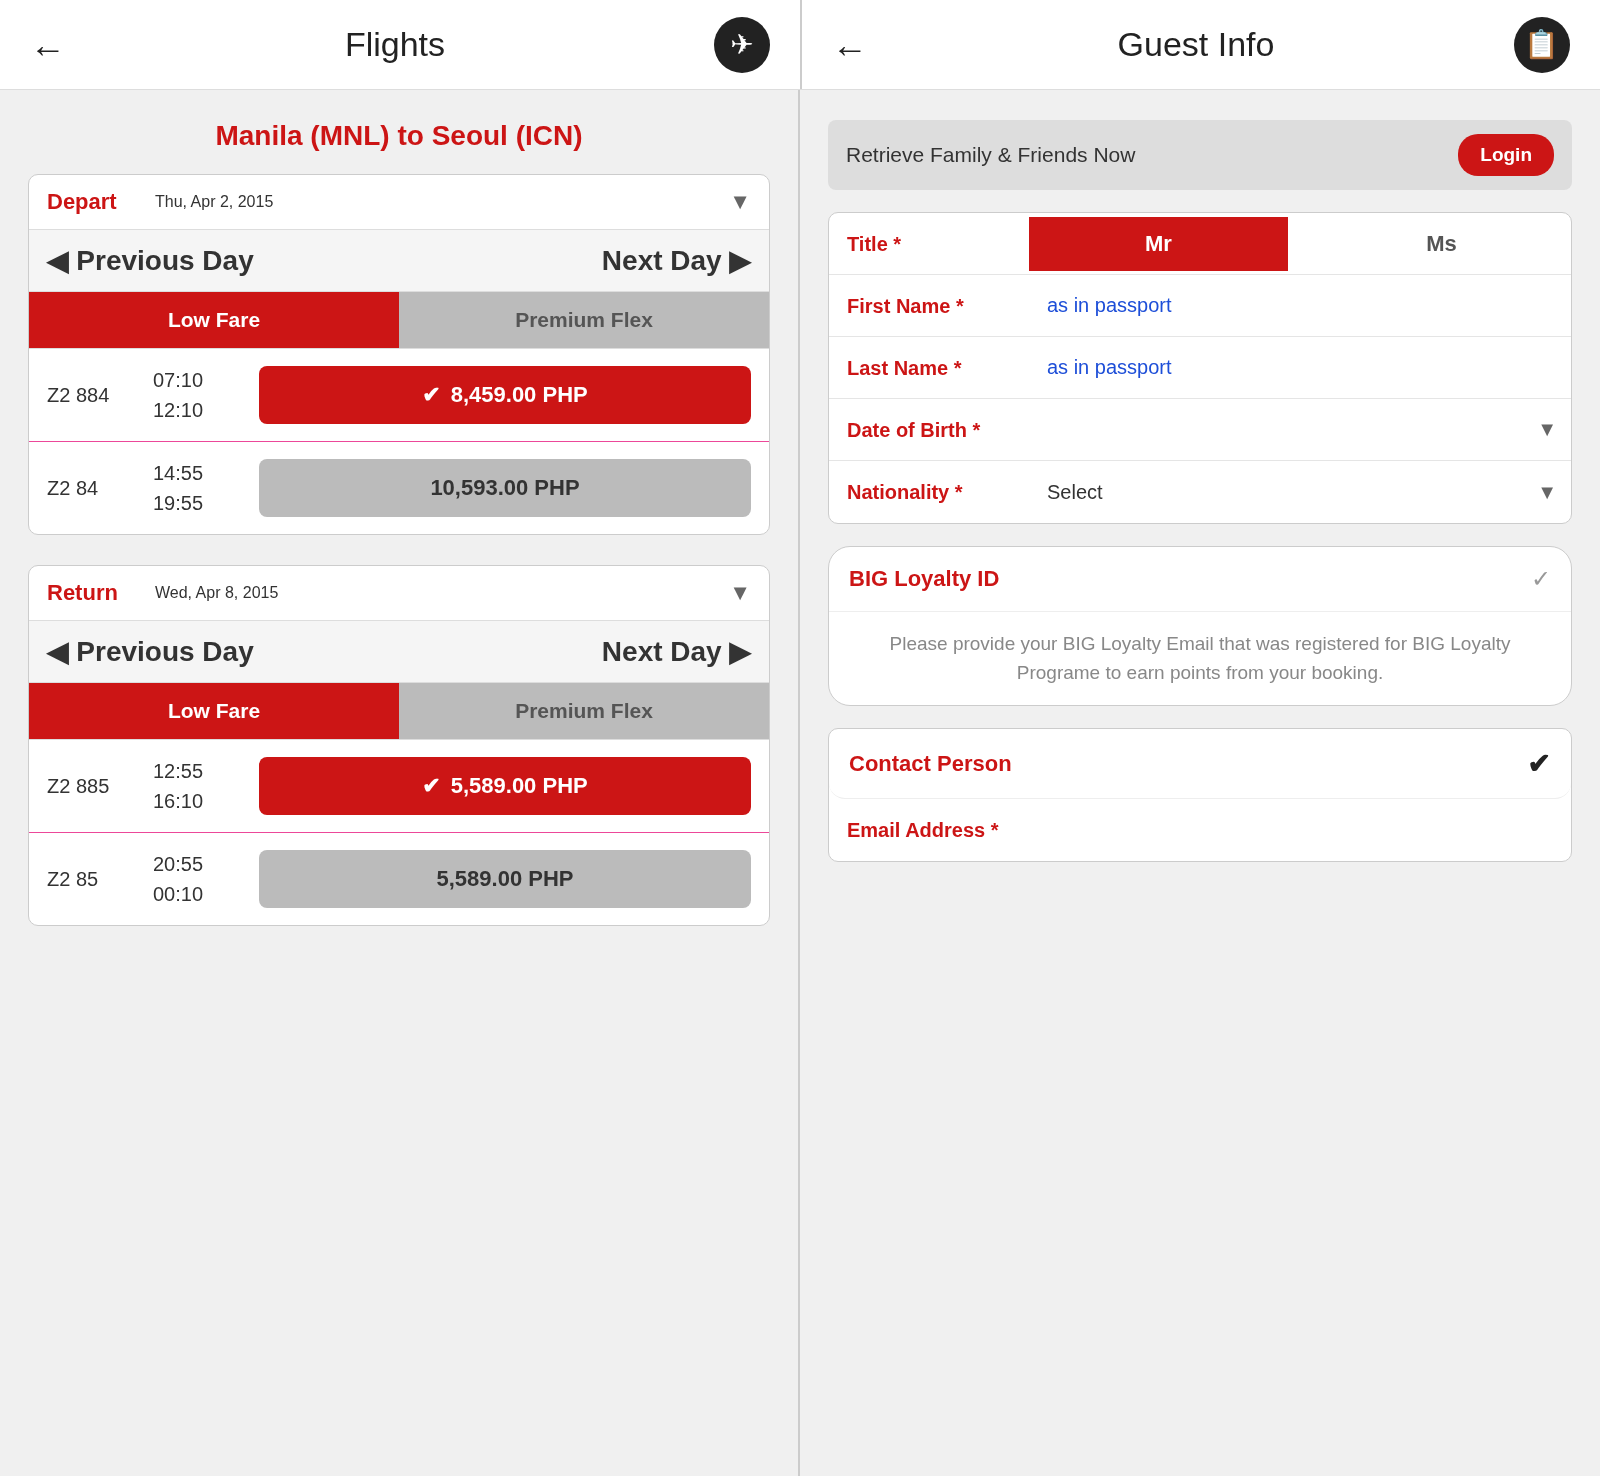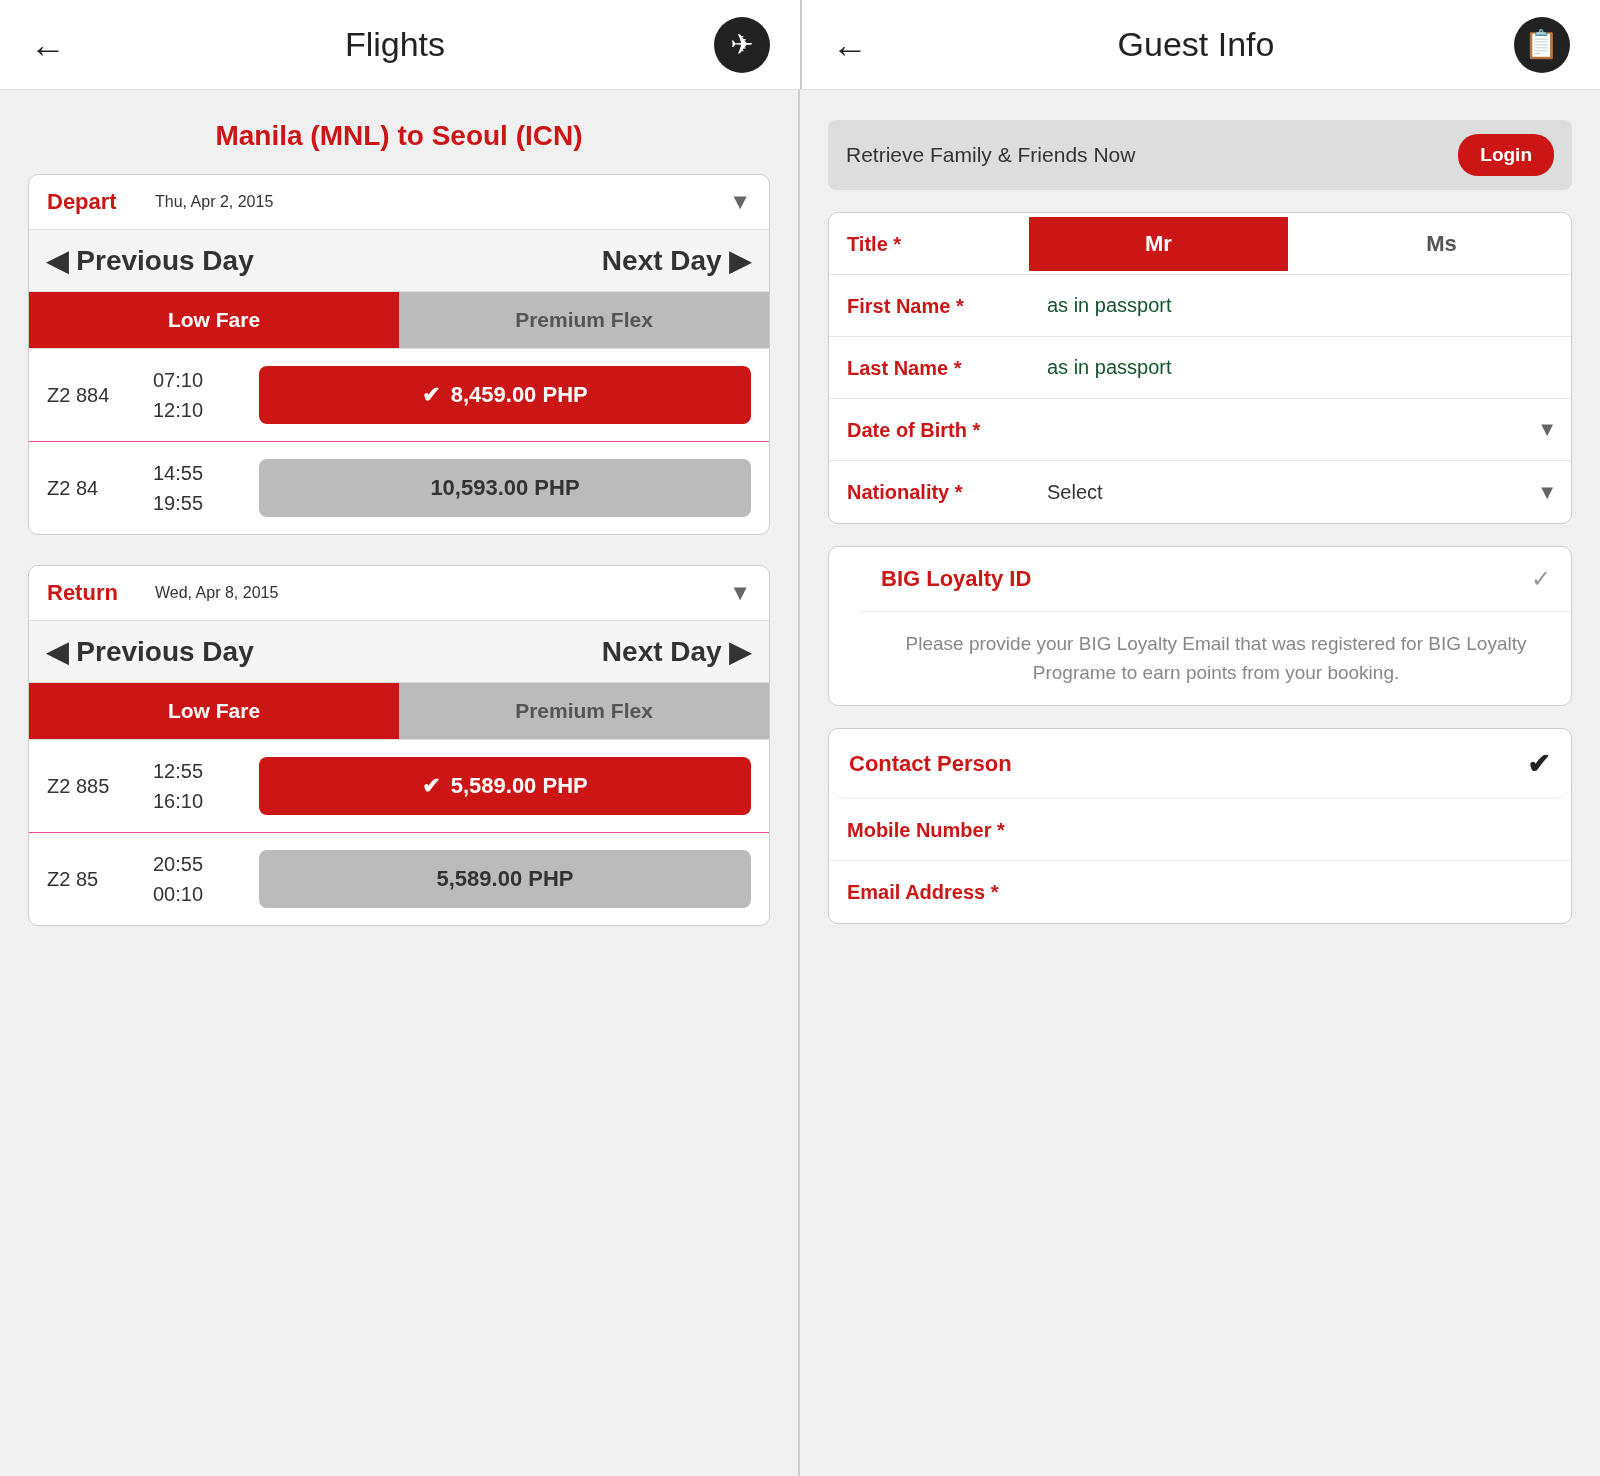--- a/index.html
+++ b/index.html
@@ -267,21 +267,21 @@
       font-size: 20px;
       font-weight: 700;
       color: #cc1515;
       padding: 14px 18px;
       min-width: 200px;
       line-height: 1.3;
     }
     .form-value {
       flex: 1;
       font-size: 20px;
-      color: #14532d;
+      color: #1d4ed8;
       padding: 14px 18px;
     }
     .form-dropdown {
       font-size: 20px;
       color: #666;
       padding-right: 14px;
     }
 
     
     .title-options {
@@ -301,25 +301,24 @@
       background: #cc1515;
       color: #fff;
     }
     .title-option.inactive {
       color: #555;
     }
 
     
     .loyalty-section {
       background: #fff;
-      border-radius: 10px;
+      border-radius: 22px;
       border: 1px solid #ccc;
       margin-bottom: 22px;
       overflow: hidden;
-      padding-left: 32px;
     }
     .loyalty-header {
       display: flex;
       align-items: center;
       justify-content: space-between;
       padding: 18px 20px;
       border-bottom: 1px solid #eee;
     }
     .loyalty-title {
       font-size: 22px;
@@ -519,23 +518,19 @@
       </div>
       <div class="loyalty-desc">Please provide your BIG Loyalty Email that was registered for BIG Loyalty Programe to earn points from your booking.</div>
     </div>
 
     <div class="contact-section">
       <div class="contact-header">
         <span class="contact-title">Contact Person</span>
         <span class="contact-check">✔</span>
       </div>
       <div class="contact-row">
-        <span class="contact-label">Mobile Number *</span>
-        <span class="contact-value"></span>
-      </div>
-      <div class="contact-row">
         <span class="contact-label">Email Address *</span>
         <span class="contact-value"></span>
       </div>
     </div>
 
   </div>
 </div>
 
 </body></html>

